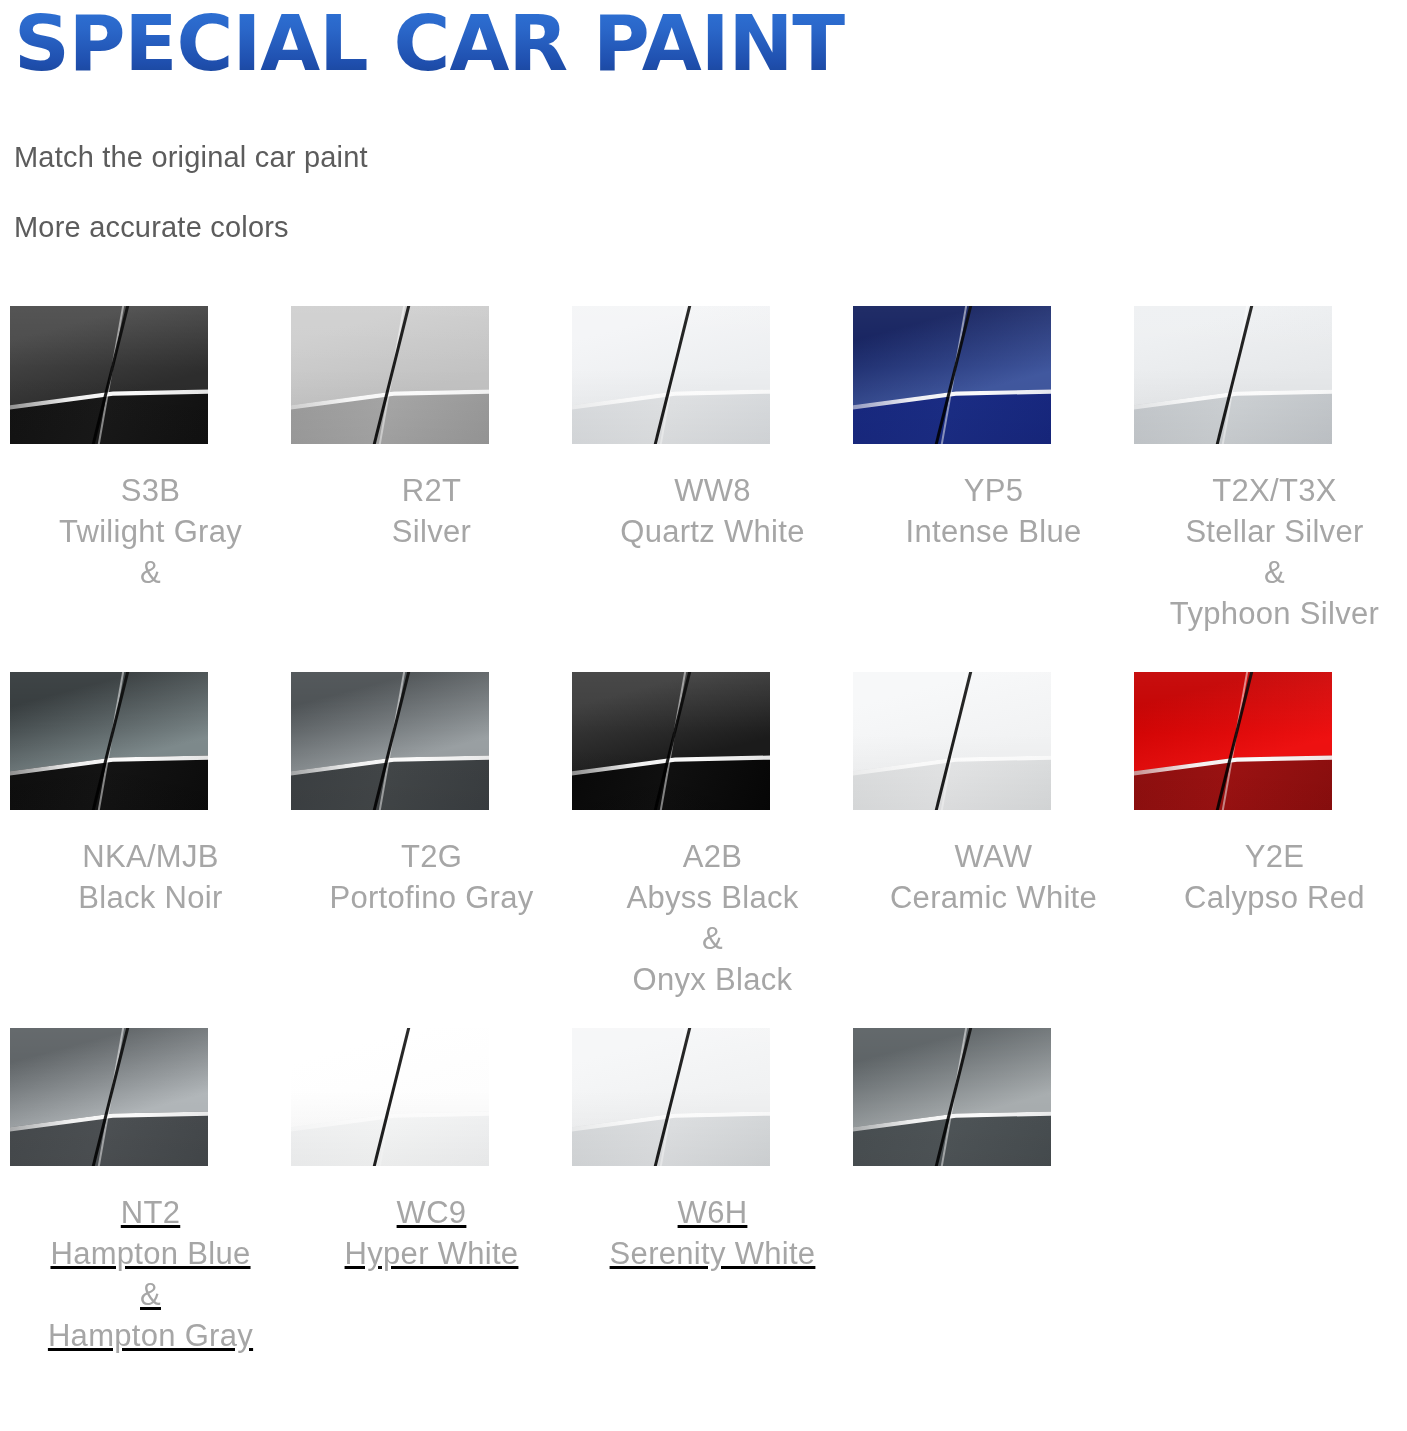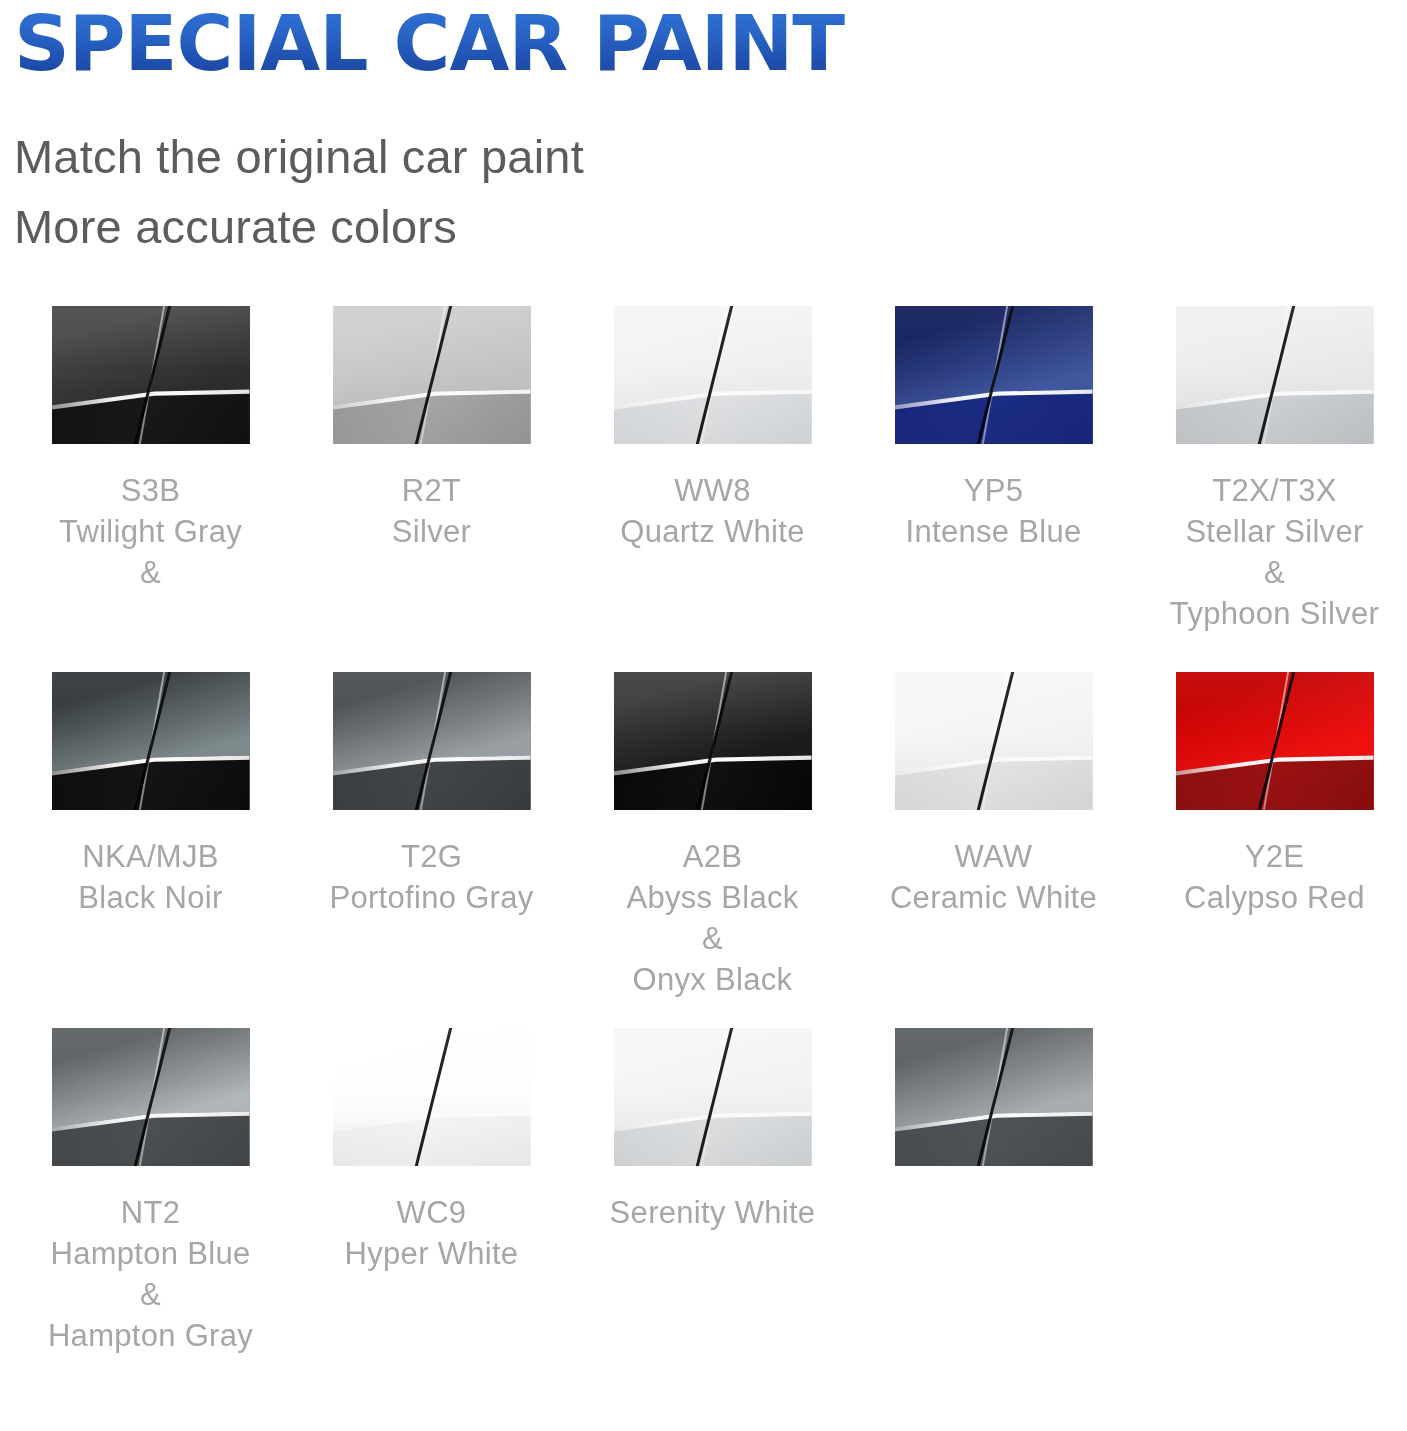--- a/index.html
+++ b/index.html
@@ -31,42 +31,42 @@
     background-clip: text;
     color: transparent;
     -webkit-text-fill-color: transparent;
     white-space: nowrap;
     transform: scaleX(1.02);
     transform-origin: left center;
   }
   .subtitle {
     margin: 36px 0 0 0;
     color: #5c5c5c;
-    font-size: 47px;
+    font-size: 29px;
     line-height: 70px;
     font-weight: 400;
     letter-spacing: 0.2px;
   }
   .subtitle div { white-space: nowrap; }
 
   
   .grid {
     position: relative;
     margin-top: 44px;
     padding: 0 10px;
   }
   .row {
     display: flex;
     width: 1387px;
   }
   .cell {
     width: 281px;
     display: flex;
     flex-direction: column;
-    align-items: center;
+    align-items: flex-start;
   }
 
   
   .swatch {
     position: relative;
     width: 198px;
     height: 138px;
     overflow: hidden;
     flex: none;
   }
@@ -134,21 +134,21 @@
     font-weight: 400;
     letter-spacing: 0.3px;
     width: 281px;
   }
   .labels .code { display: block; }
   .labels .name { display: block; }
 
   
   .row.r1 { margin-top: 0; }
   .row.r2 { margin-top: 38px; }
-  .row.r3 { margin-top: 28px; }
+  .row.r3 { margin-top: 28px; text-decoration: underline; }
 </style>
 </head>
 <body>
 
 <div class="header">
   <h1 class="title">SPECIAL CAR PAINT</h1>
   <div class="subtitle">
     <div>Match the original car paint</div>
     <div>More accurate colors</div>
   </div>
@@ -364,20 +364,21 @@
           <div class="upper" style="background: linear-gradient(165deg, rgb(246, 247, 248) 0%, rgb(246, 247, 248) 18%, rgb(240, 241, 242) 62%, rgb(240, 241, 242) 100%);"></div>
           <div class="lower" style="background: linear-gradient(110deg, rgb(213, 216, 218) 0%, rgb(224, 226, 228) 55%, rgb(213, 216, 218) 100%);"></div>
           <div class="crease"></div>
           <div class="gap">
             <span class="g2"></span>
             <span class="g1"></span>
           </div>
           <div class="sheen"></div>
         </div>
         <div class="labels">
+          <span class="code">W6H</span>
           <span class="name">Serenity White</span>
         </div>
       </div>
       <div class="cell">
         <div class="swatch">
           <div class="upper" style="background: linear-gradient(165deg, rgb(90, 96, 99) 0%, rgb(90, 96, 99) 18%, rgb(169, 174, 176) 62%, rgb(169, 174, 176) 100%);"></div>
           <div class="lower" style="background: linear-gradient(110deg, rgb(71, 77, 80) 0%, rgb(79, 85, 88) 55%, rgb(71, 77, 80) 100%);"></div>
           <div class="crease"></div>
           <div class="gap">
             <span class="g2"></span>

